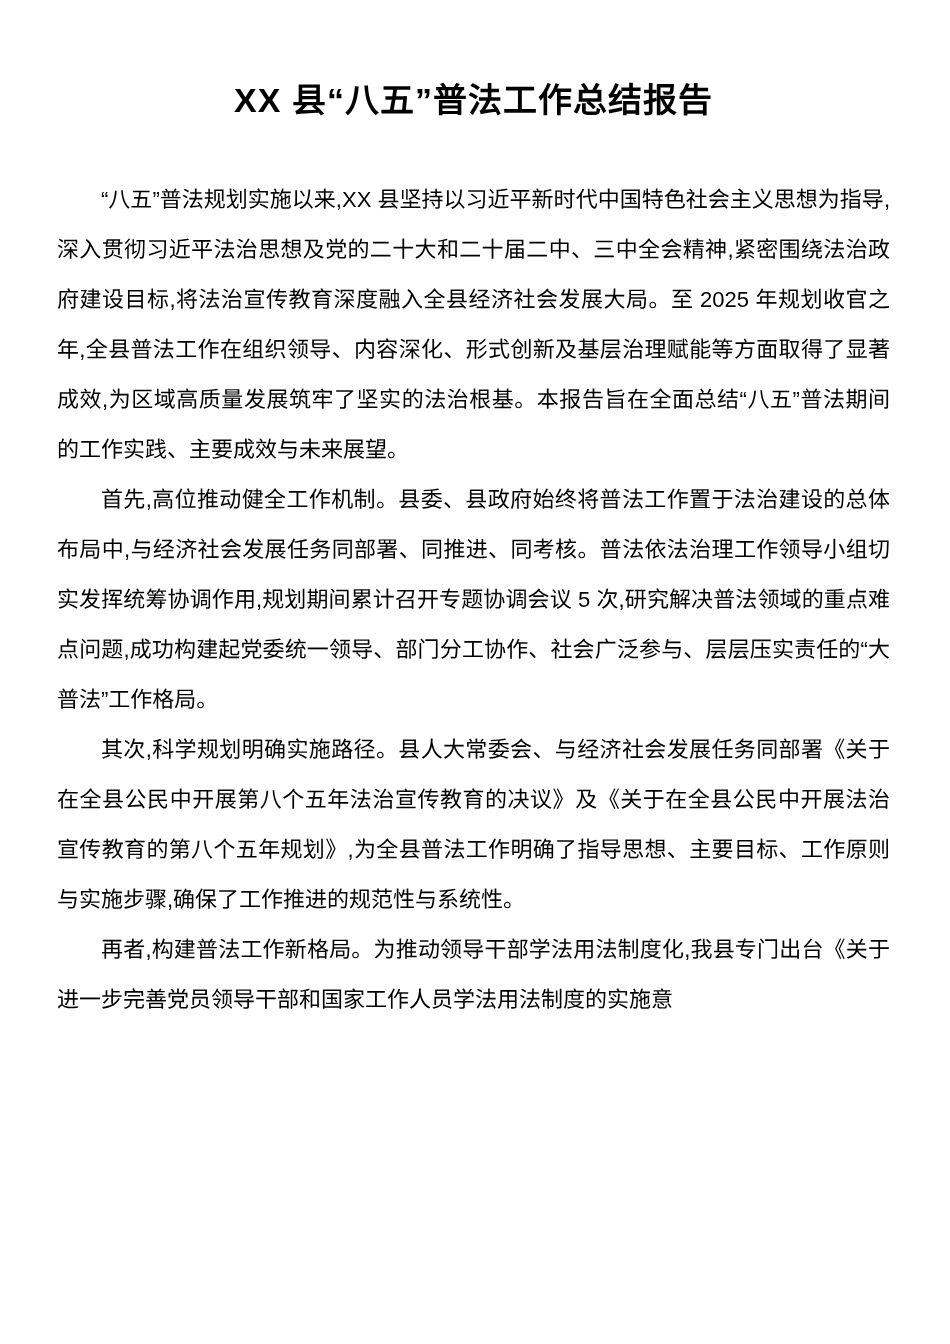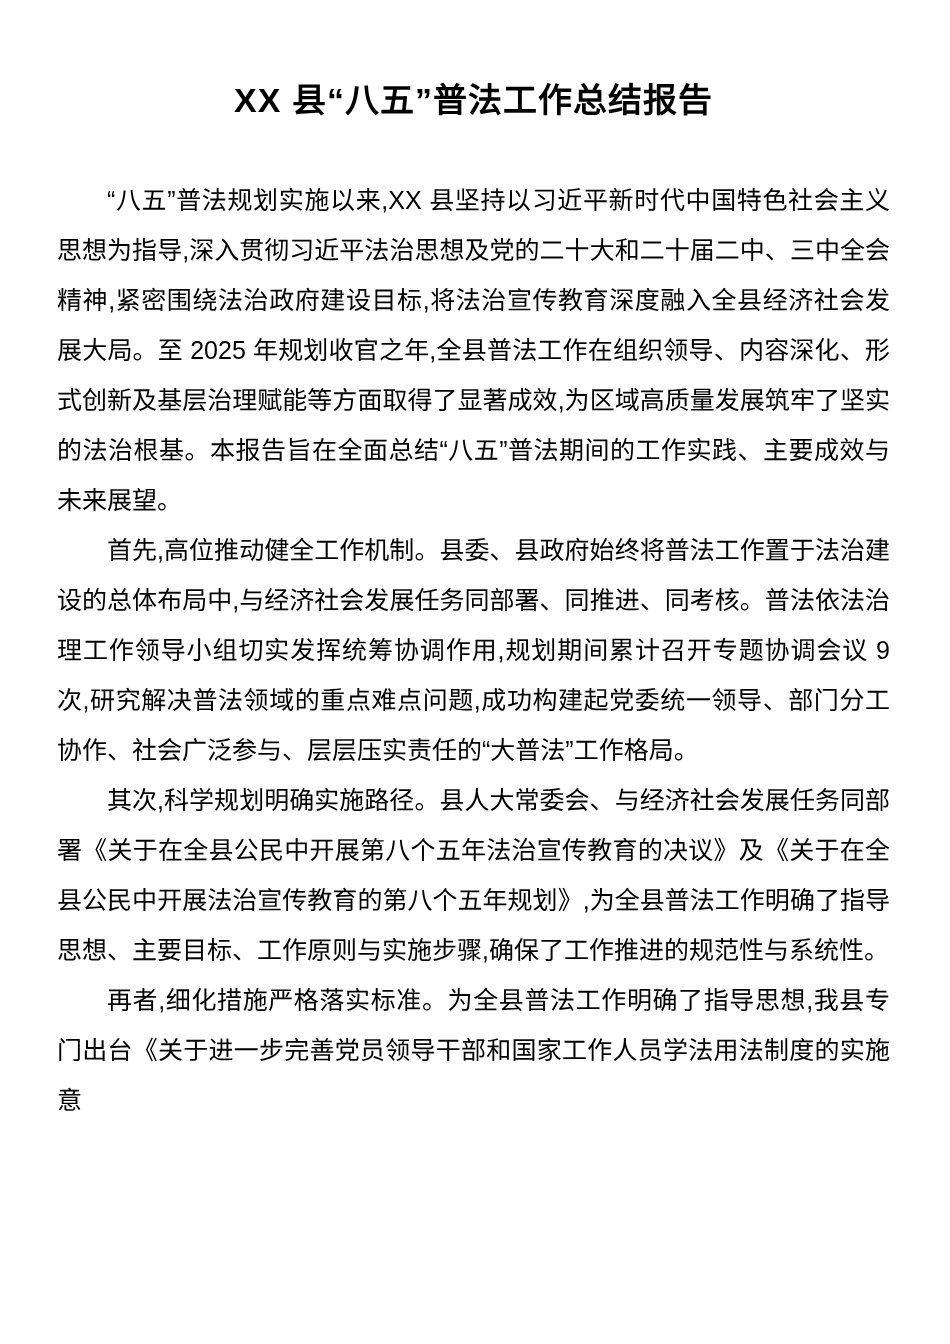--- a/index.html
+++ b/index.html
@@ -32,21 +32,21 @@
     margin-top: 51px;
     font-size: 25px;
     line-height: 50px;
     text-align: justify;
     text-justify: inter-ideograph;
   }
   .doc-body p, .doc-body h2 {
     margin: 0;
     padding: 0;
     text-indent: 2em;
-    font-size: 25px;
+    font-size: 22px;
     line-height: 50px;
   }
   .doc-body h2.section-heading {
     font-weight: bold;
     text-align: left;
   }
   .doc-body p {
     font-weight: normal;
   }
 </style>
@@ -54,19 +54,19 @@
 <body>
 
 <div class="page">
   <h1 class="doc-title"><span>XX 县“八五”普法工作总结报告</span></h1>
 
   <div class="doc-body">
     <p>“八五”普法规划实施以来,XX 县坚持以习近平新时代中国特色社会主义思想为指导,深入贯彻习近平法治思想及党的二十大和二十届二中、三中全会精神,紧密围绕法治政府建设目标,将法治宣传教育深度融入全县经济社会发展大局。至 2025 年规划收官之年,全县普法工作在组织领导、内容深化、形式创新及基层治理赋能等方面取得了显著成效,为区域高质量发展筑牢了坚实的法治根基。本报告旨在全面总结“八五”普法期间的工作实践、主要成效与未来展望。</p>
 
 
 
-    <p>首先,高位推动健全工作机制。县委、县政府始终将普法工作置于法治建设的总体布局中,与经济社会发展任务同部署、同推进、同考核。普法依法治理工作领导小组切实发挥统筹协调作用,规划期间累计召开专题协调会议 9 次,研究解决普法领域的重点难点问题,成功构建起党委统一领导、部门分工协作、社会广泛参与、层层压实责任的“大普法”工作格局。</p>
+    <p>首先,高位推动健全工作机制。县委、县政府始终将普法工作置于法治建设的总体布局中,与经济社会发展任务同部署、同推进、同考核。普法依法治理工作领导小组切实发挥统筹协调作用,规划期间累计召开专题协调会议 5 次,研究解决普法领域的重点难点问题,成功构建起党委统一领导、部门分工协作、社会广泛参与、层层压实责任的“大普法”工作格局。</p>
 
     <p>其次,科学规划明确实施路径。县人大常委会、与经济社会发展任务同部署《关于在全县公民中开展第八个五年法治宣传教育的决议》及《关于在全县公民中开展法治宣传教育的第八个五年规划》,为全县普法工作明确了指导思想、主要目标、工作原则与实施步骤,确保了工作推进的规范性与系统性。</p>
 
-    <p>再者,细化措施严格落实标准。为全县普法工作明确了指导思想,我县专门出台《关于进一步完善党员领导干部和国家工作人员学法用法制度的实施意</p>
+    <p>再者,构建普法工作新格局。为推动领导干部学法用法制度化,我县专门出台《关于进一步完善党员领导干部和国家工作人员学法用法制度的实施意</p>
   </div>
 </div>
 
 </body></html>

